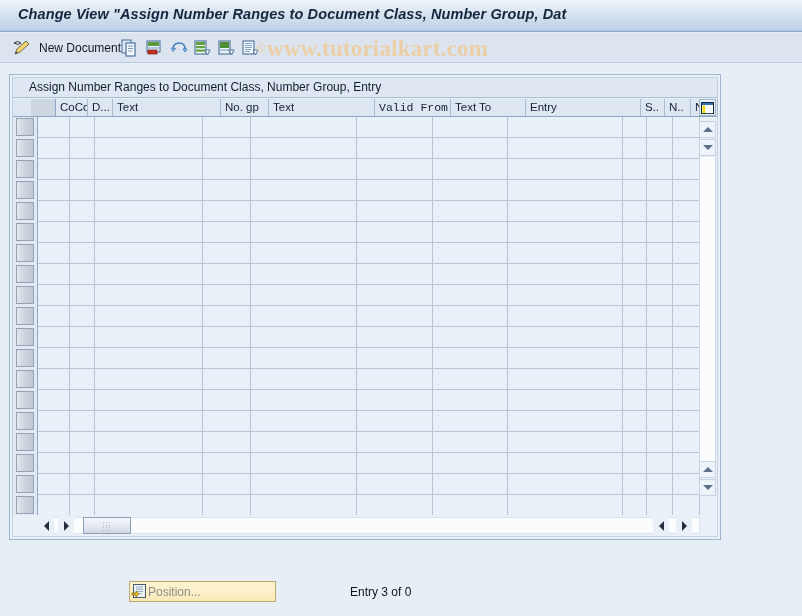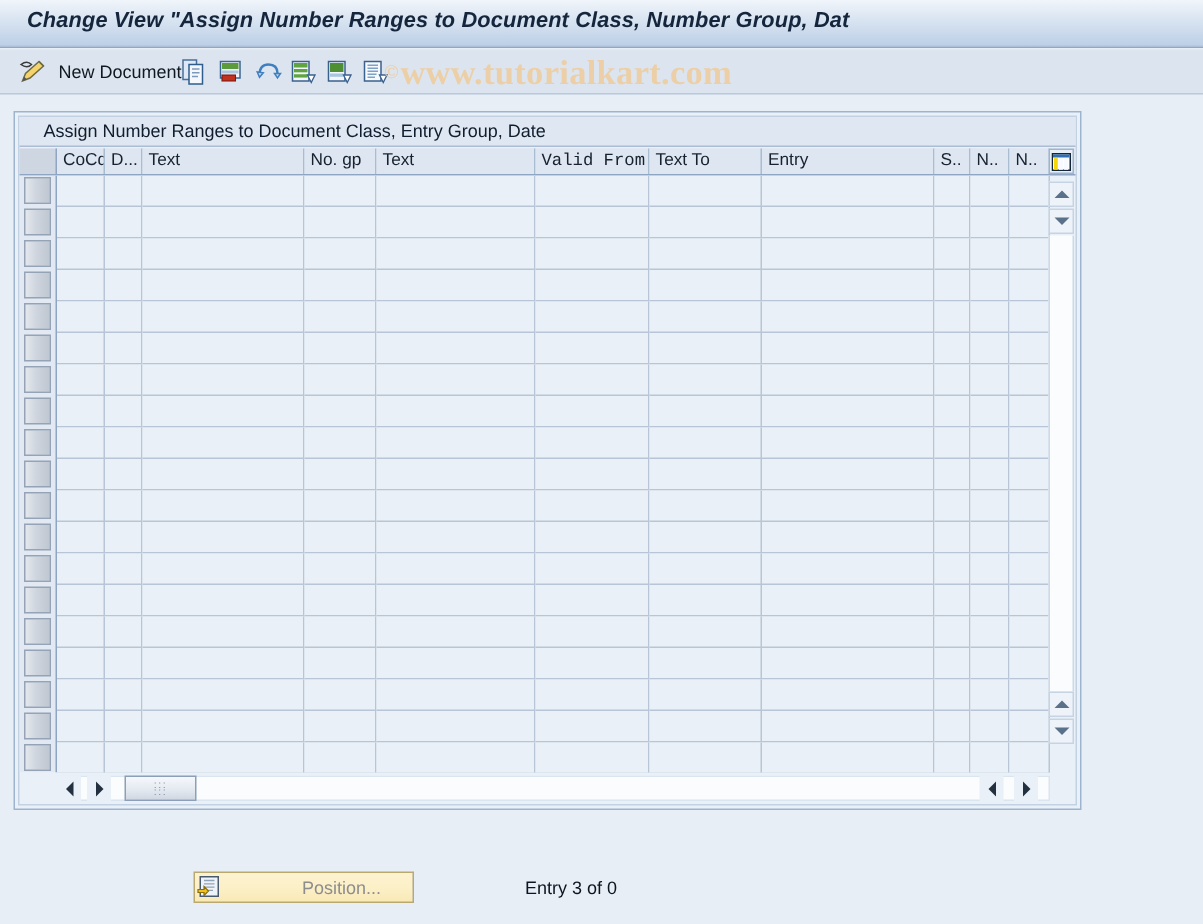--- a/index.html
+++ b/index.html
@@ -128,20 +128,21 @@
     line-height: 17px;
     font-size: 11.5px;
     color: #16222f;
     box-sizing: border-box;
     border-right: 1px solid #a8bcd2;
     padding-left: 4px;
     white-space: nowrap;
     overflow: hidden;
     background: #dde6f1;
     cursor: default;
+    margin-left: 18px;
   }
   .hcell.sel-corner {
     background: #cdd6e1;
     border-right: 1px solid #8ea6c3;
   }
 
   .rowsarea {
     position: absolute;
     left: 0; top: 18px;
     width: 704px;
@@ -280,24 +281,24 @@
     display: flex;
     align-items: center;
   }
   .posbtn-ico {
     width: 17px; height: 17px;
     margin-left: 1px;
     flex: 0 0 auto;
   }
   .posbtn-lbl {
     flex: 1 1 auto;
-    text-align: right;
+    text-align: left;
     font-size: 12px;
     color: #8d8d8d;
-    padding-right: 21px;
+    padding-right: 6px;
   }
   .entrytxt {
     position: absolute;
     left: 350px; top: 585px;
     font-size: 12px;
     color: #0d1520;
     white-space: nowrap;
   }
 </style>
 </head>
@@ -375,21 +376,21 @@
   </div>
 </div>
 
 <div class="watermark">
   <span class="wm-c">©</span><span>www.tutorialkart.com</span>
 </div>
 
 <div class="panel">
   <div class="panel-inner">
 
-    <div class="panel-title">Assign Number Ranges to Document Class, Entry Group, Date</div>
+    <div class="panel-title">Assign Number Ranges to Document Class, Number Group, Entry</div>
 
     <div class="grid">
 
       <div class="gridhead" id="gridhead">
           <div class="hcell sel-corner" style="left: 0px; width: 25px;"></div>
           <div class="hcell" style="left: 25px; width: 32px;">CoCd</div>
           <div class="hcell" style="left: 57px; width: 25px;">D...</div>
           <div class="hcell" style="left: 82px; width: 108px;">Text</div>
           <div class="hcell" style="left: 190px; width: 48px;">No. gp</div>
           <div class="hcell" style="left: 238px; width: 106px;">Text</div>

